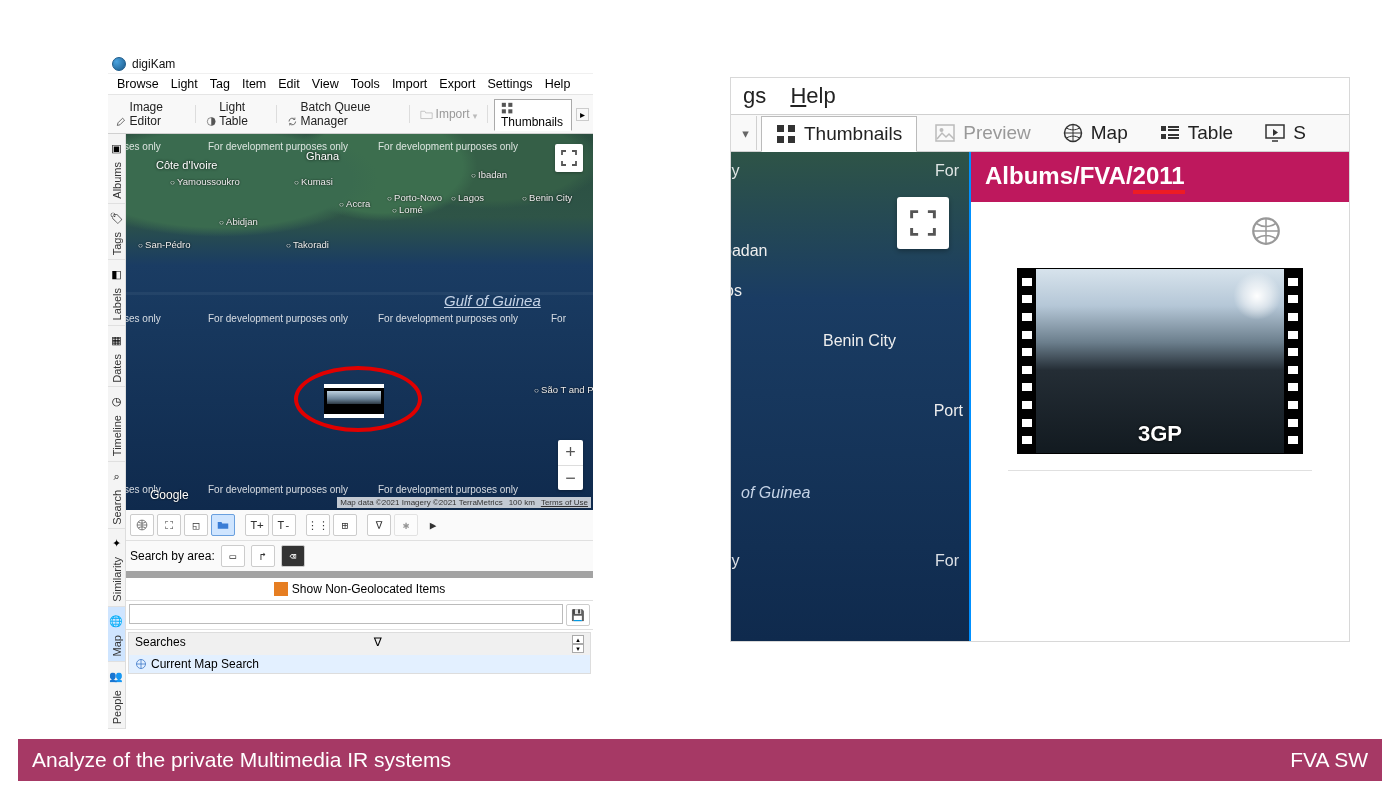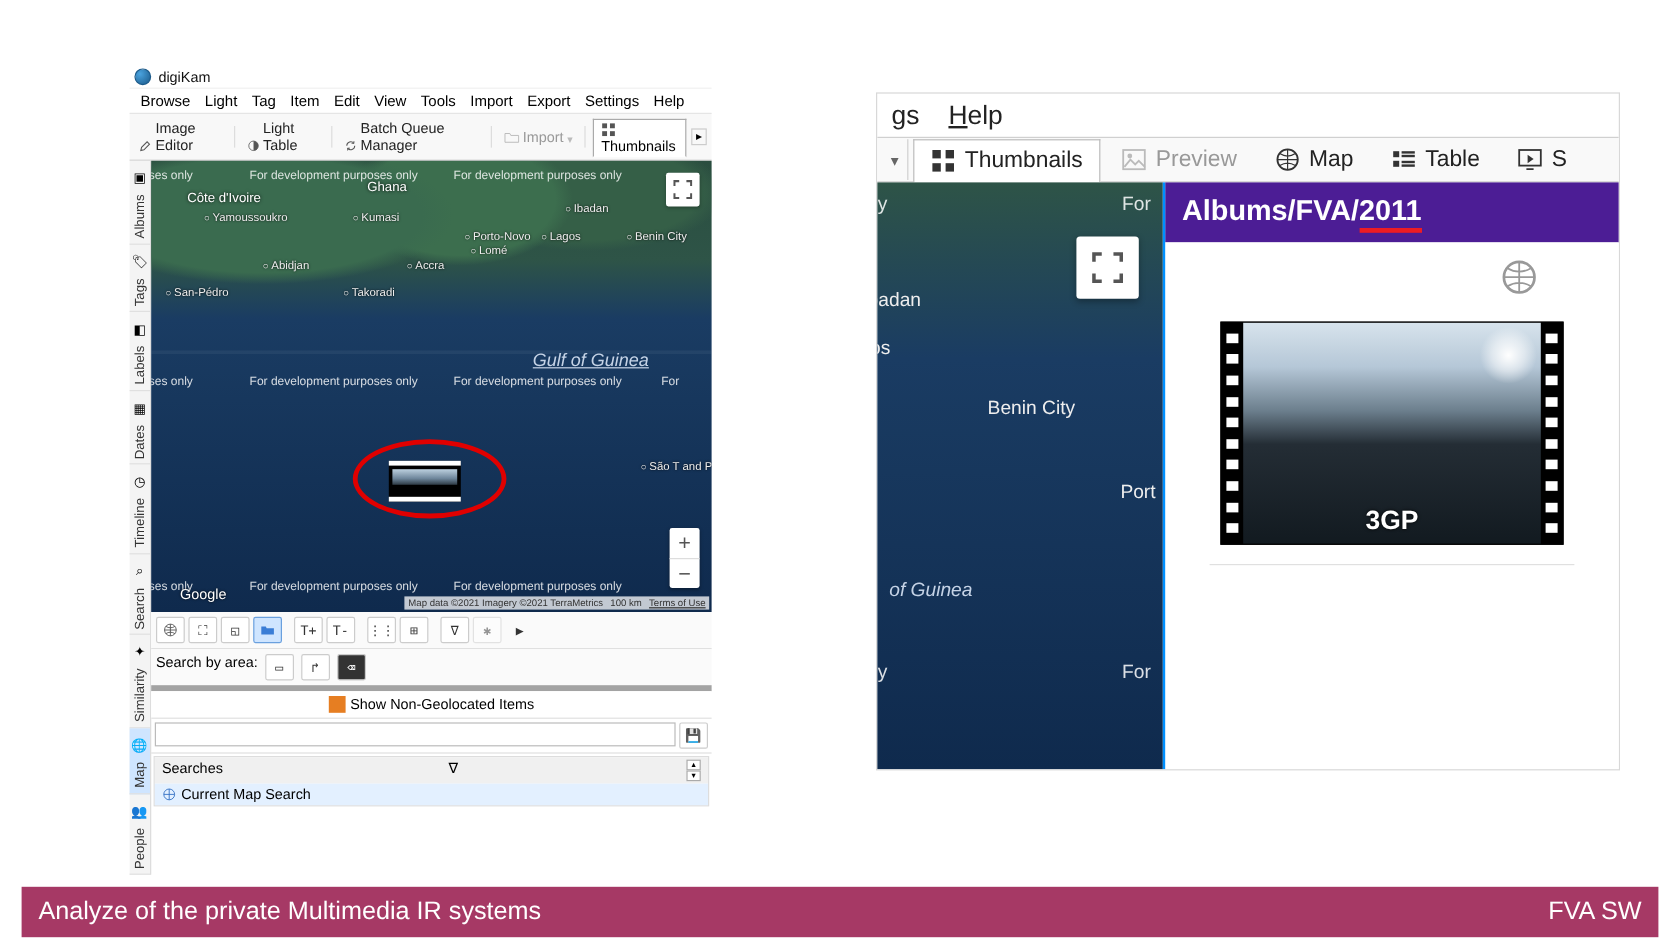--- a/index.html
+++ b/index.html
@@ -41,21 +41,21 @@
   .map-zoom{position:absolute; right:10px; bottom:20px; width:25px; background:#fff; border-radius:2px; box-shadow:0 1px 3px rgba(0,0,0,.3); font-size:18px; line-height:25px; text-align:center; color:#555;}
   .map-zoom div{height:25px; cursor:pointer;}
   .map-zoom div+div{border-top:1px solid #ddd;}
   .red-circle{position:absolute; left:168px; top:232px; width:128px; height:66px; border:4px solid #e00000; border-radius:50%;}
   .map-thumb{position:absolute; left:198px; top:250px; width:60px; height:34px; background:#000; border-top:4px solid #fff; border-bottom:4px solid #fff;}
   .map-thumb::before{content:"";position:absolute;left:3px;top:3px;right:3px;bottom:10px;background:linear-gradient(180deg,#bcd0df,#6d859a 60%,#2e3a44);}
   .maptoolbar{display:flex;gap:3px;padding:4px;background:#fafafa;border-bottom:1px solid #e0e0e0;align-items:center;}
   .sqbtn{width:24px;height:22px;border:1px solid #ccc;background:#fff;display:inline-flex;align-items:center;justify-content:center;font-size:11px;font-family:monospace;color:#333;border-radius:2px;}
   .sqbtn.sel{background:#cfe5ff;border-color:#6aa0de;}
   .sqbtn.flat{border:none;background:transparent;}
-  .searchby{display:flex;align-items:flex-start;gap:6px;padding:4px;font-size:12px;background:#fafafa;border-bottom:5px solid #a3a3a3;}
+  .searchby{display:flex;align-items:center;gap:6px;padding:4px;font-size:12px;background:#fafafa;border-bottom:7px solid #a3a3a3;}
   .shownongeo{display:flex;align-items:center;justify-content:center;gap:4px;padding:4px;font-size:12px;background:#fff;border-bottom:1px solid #e0e0e0;}
   .orange-pin{width:14px;height:14px;background:#e67e22;display:inline-block;}
   .searchinput-row{display:flex;gap:3px;padding:3px;border-bottom:1px solid #e0e0e0;}
   .searchinput-row input{flex:1;border:1px solid #bbb;height:20px;padding:0 4px;font-size:12px;}
   .saved-searches{border:1px solid #ddd;margin:2px;}
   .saved-hdr{display:flex;justify-content:space-between;padding:2px 6px;font-size:12px;background:#f0f0f0;}
   .saved-item{padding:2px 6px;font-size:12px;background:#e3f0ff;display:flex;align-items:center;gap:4px;}
   .spin{display:inline-flex;flex-direction:column;margin-left:2px;}
   .spin div{width:12px;height:9px;border:1px solid #aaa;font-size:7px;line-height:7px;text-align:center;background:#fff;}
 
@@ -69,21 +69,21 @@
   .r-tab{padding:6px 14px;font-size:19px;color:#222;display:flex;align-items:center;gap:8px;}
   .r-tab.active{border:1px solid #bbb;border-bottom:1px solid #fff;background:#fff;position:relative;top:1px;}
   .r-tab.dim{color:#999;}
   .r-icon{width:20px;height:20px;}
   .r-content{flex:1;display:flex;min-height:0;}
   .r-map{flex:0 0 240px;position:relative;background:linear-gradient(180deg,#2e5447 0%, #1a3c63 30%, #0f2a4d 100%);border-right:2px solid #0090ff;overflow:hidden;}
   .r-map .city2{position:absolute;color:#eee;font-size:16px;white-space:nowrap;}
   .r-map .wm2{position:absolute;color:#fff;font-size:16px;opacity:0.85;white-space:nowrap;}
   .r-map .fullscreen2{position:absolute;right:20px;top:45px;width:52px;height:52px;background:#fff;display:flex;align-items:center;justify-content:center;border-radius:3px;box-shadow:0 2px 5px rgba(0,0,0,.3);}
   .r-info{flex:1;display:flex;flex-direction:column;}
-  .r-album-hdr{background:#4c1d95;color:#fff;padding:10px 14px 12px;}
+  .r-album-hdr{background:#be185d;color:#fff;padding:10px 14px 12px;}
   .r-album-path{font-size:24px;font-weight:600;}
   .r-album-date{font-size:20px;margin-top:4px;}
   .r-redline{display:inline-block;border-bottom:4px solid #ed1c24;padding-bottom:0;margin-bottom:-4px;}
   .r-body{flex:1;background:#fff;padding:14px 20px;display:flex;flex-direction:column;align-items:flex-end;}
   .r-globe{width:30px;height:30px;color:#999;margin-bottom:18px;margin-right:48px;}
   .r-thumb{width:286px;height:186px;background:#000;position:relative;align-self:center;margin-top:4px;border:1px solid #000;}
   .r-thumb-sprocket{position:absolute;top:0;bottom:0;width:18px;background:#000;display:flex;flex-direction:column;justify-content:space-around;padding:4px 0;}
   .r-thumb-sprocket.left{left:0;} .r-thumb-sprocket.right{right:0;}
   .r-thumb-sprocket i{display:block;width:10px;height:8px;background:#fff;margin:0 auto;}
   .r-thumb-img{position:absolute;left:18px;right:18px;top:0;bottom:0;background:
@@ -220,21 +220,21 @@
         <span class="country" style="left:30px;top:25px">Côte d'Ivoire</span>
         <span class="country" style="left:180px;top:16px">Ghana</span>
         <span class="city" style="left:44px;top:42px">Yamoussoukro</span>
         <span class="city" style="left:168px;top:42px">Kumasi</span>
         <span class="city" style="left:345px;top:35px">Ibadan</span>
         <span class="city" style="left:325px;top:58px">Lagos</span>
         <span class="city" style="left:261px;top:58px">Porto-Novo</span>
         <span class="city" style="left:266px;top:70px">Lomé</span>
         <span class="city" style="left:396px;top:58px">Benin City</span>
         <span class="city" style="left:93px;top:82px">Abidjan</span>
-        <span class="city" style="left:213px;top:82px">Accra</span>
+        <span class="city" style="left:213px;top:64px">Accra</span>
         <span class="city" style="left:12px;top:105px">San-Pédro</span>
         <span class="city" style="left:160px;top:105px">Takoradi</span>
         <span class="city" style="left:408px;top:250px">São T and Prí</span>
         <span class="gulf" style="left:318px;top:158px">Gulf of Guinea</span>
 
         <div class="map-fullscreen">
           <svg width="16" height="16" viewBox="0 0 16 16">
               <path d="M1 5V1h4M15 5V1h-4M1 11v4h4M15 11v4h-4" stroke="#555" stroke-width="1.8" fill="none"></path>
             </svg>
         </div>

